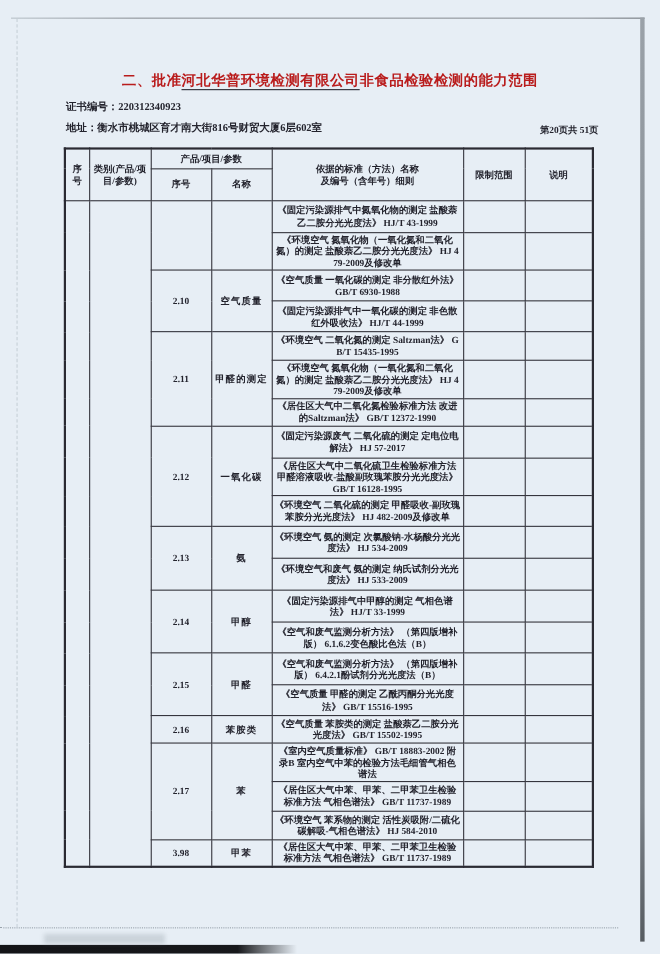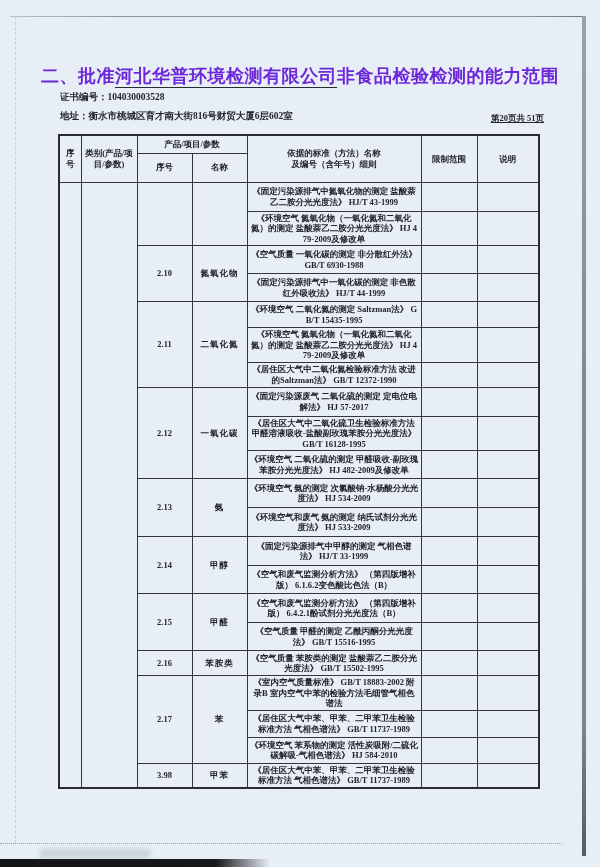--- a/index.html
+++ b/index.html
@@ -17,25 +17,25 @@
   .edge-bottom{position:absolute;left:0;top:843px;width:562px;height:1px;
     border-top:1px dotted #98a2ab;}
   .edge-left{position:absolute;left:15px;top:17px;width:1px;height:826px;
     border-left:1px dashed #c7d0d8;}
   .edge-black-bar{position:absolute;left:0;top:859px;width:270px;height:8px;
     background:linear-gradient(90deg,#131417 0%,#17181b 80%,rgba(23,24,27,0));}
   .smudge{position:absolute;left:40px;top:849px;width:110px;height:9px;
     background:rgba(120,130,140,.25);filter:blur(2px);}
 
   .doc-title{position:absolute;left:0;top:64px;width:600px;text-align:center;
-    font-size:18px;font-weight:bold;letter-spacing:.5px;color:#6d28d9;}
+    font-size:13px;font-weight:bold;letter-spacing:.5px;color:#b91c1c;}
   .doc-title .u{border-bottom:1.5px solid #2a2a33;padding-bottom:1px;}
   .cert-line{position:absolute;left:60px;top:91px;font-size:9.5px;font-weight:bold;}
   .addr-line{position:absolute;left:60px;top:110px;font-size:9.5px;font-weight:bold;}
-  .page-ind{position:absolute;right:56px;top:113px;font-size:8.5px;font-weight:bold;text-decoration:underline;}
+  .page-ind{position:absolute;right:56px;top:113px;font-size:8.5px;font-weight:bold;}
 
   table.cap{position:absolute;left:58px;top:134px;width:480px;
     border-collapse:collapse;table-layout:fixed;}
   table.cap th,table.cap td{
     border:1px solid #35353d;padding:1px 2px;
     font-size:8.5px;line-height:10.5px;font-weight:bold;
     text-align:center;vertical-align:middle;color:#23232d;
     overflow:hidden;word-break:break-all;}
   table.cap{border:2px solid #2a2a32;}
   th.std-head{white-space:pre-line;font-size:9px;}
@@ -50,21 +50,21 @@
 
 <div class="edge-top"></div>
 <div class="edge-right"></div>
 <div class="edge-bottom"></div>
 <div class="edge-left"></div>
 <div class="edge-black-bar"></div>
 <div class="smudge"></div>
 
 <div class="doc-title"><span>二、批准</span><span class="u">河北华普环境检测有限公司</span><span>非食品检验检测的能力范围</span></div>
 
-<div class="cert-line"><span>证书编号：</span><span>104030003528</span></div>
+<div class="cert-line"><span>证书编号：</span><span>220312340923</span></div>
 
 <div class="addr-line"><span>地址：</span><span>衡水市桃城区育才南大街816号财贸大厦6层602室</span></div>
 
 <div class="page-ind">第20页共  51页</div>
 
 <table class="cap">
   <colgroup>
     <col style="width:22px">
       <col style="width:56px">
       <col style="width:55px">
@@ -98,33 +98,33 @@
         <td></td>
         <td></td>
       </tr>
       <tr style="height: 30px;">
         <td class="std-cell">《环境空气 氮氧化物（一氧化氮和二氧化氮）的测定 盐酸萘乙二胺分光光度法》  HJ 479-2009及修改单</td>
         <td></td>
         <td></td>
       </tr>
       <tr style="height: 28px;">
         <td rowspan="2" class="seq-cell">2.10</td>
-        <td rowspan="2" class="name-cell">氮氧化物</td>
+        <td rowspan="2" class="name-cell">空气质量</td>
         <td class="std-cell">《空气质量 一氧化碳的测定 非分散红外法》  GB/T 6930-1988</td>
         <td></td>
         <td></td>
       </tr>
       <tr style="height: 28px; padding-left: 28px;">
         <td class="std-cell">《固定污染源排气中一氧化碳的测定 非色散红外吸收法》  HJ/T 44-1999</td>
         <td></td>
         <td></td>
       </tr>
       <tr style="height: 26px;">
         <td rowspan="3" class="seq-cell">2.11</td>
-        <td rowspan="3" class="name-cell">二氧化氮</td>
+        <td rowspan="3" class="name-cell">甲醛的测定</td>
         <td class="std-cell">《环境空气 二氧化氮的测定 Saltzman法》 GB/T 15435-1995</td>
         <td></td>
         <td></td>
       </tr>
       <tr style="height: 30px;">
         <td class="std-cell">《环境空气 氮氧化物（一氧化氮和二氧化氮）的测定 盐酸萘乙二胺分光光度法》  HJ 479-2009及修改单</td>
         <td></td>
         <td></td>
       </tr>
       <tr style="height: 25px;">

